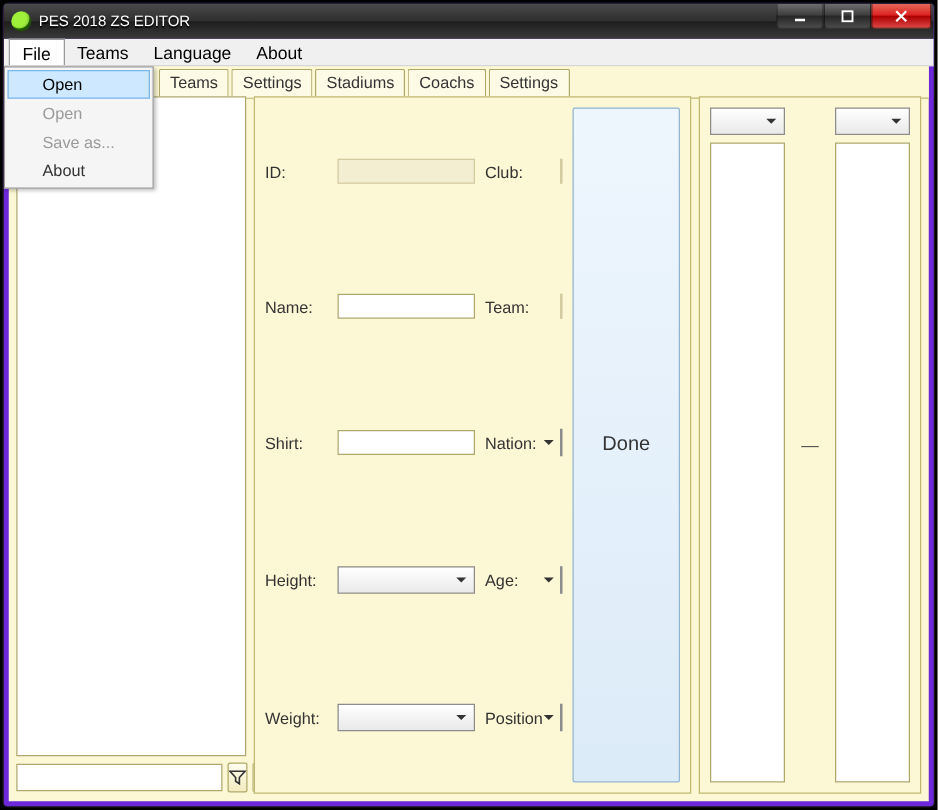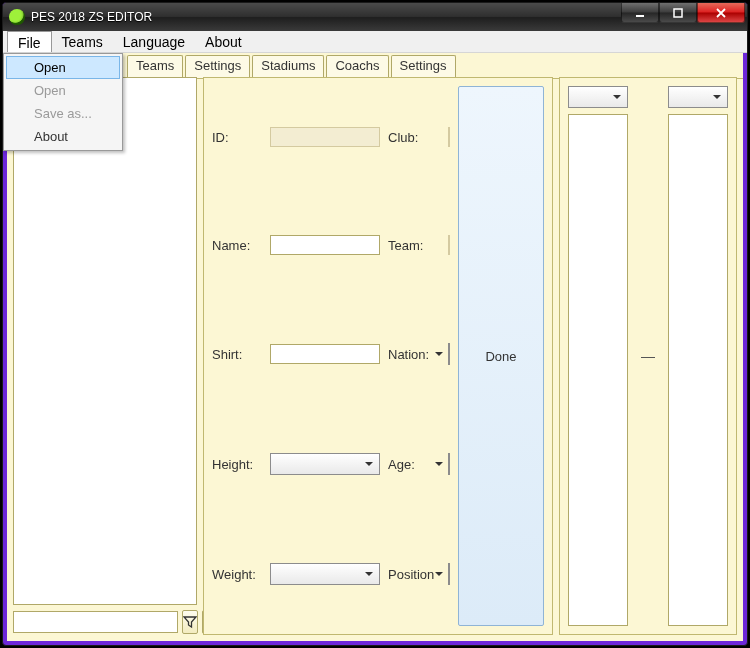--- a/index.html
+++ b/index.html
@@ -225,21 +225,21 @@
     border: 4px solid transparent;
     border-top-color: #333;
     transform: translateY(-2px);
   }
   .donebtn {
     width: 86px;
     border: 1px solid #8fb4d6;
     background: linear-gradient(#eef6fd,#dcebf8);
     border-radius: 2px;
     display: flex; align-items: center; justify-content: center;
-    font-size: 13px;
+    font-size: 16px;
     color: #333;
   }
   .midpanel {
     flex: 1;
     border: 1px solid #c0b870;
     background: #fcf7d4;
     padding: 8px;
   }
   .dual {
     display: flex;

